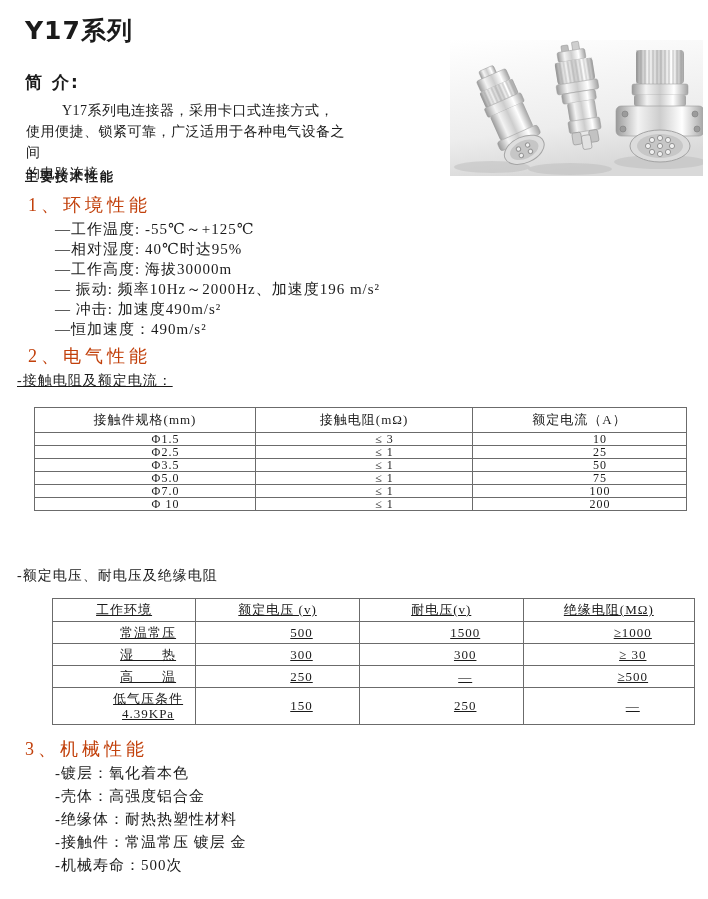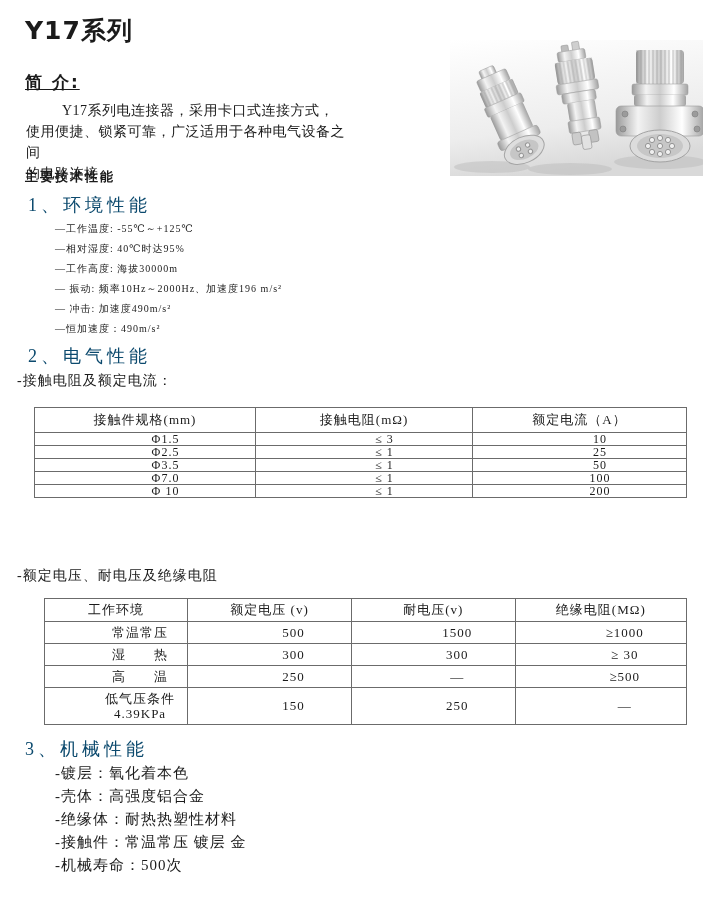--- a/index.html
+++ b/index.html
@@ -7,45 +7,45 @@
     position:relative;width:708px;height:899px;background:#ffffff;
     font-family:"Liberation Serif","DejaVu Serif",serif;color:#1b1b1b;overflow:hidden;
   }
   .abs{position:absolute;}
   .page-title{
     left:25px;top:14px;font-family:"DejaVu Sans","Liberation Sans",sans-serif;
     font-weight:bold;font-size:25px;letter-spacing:1px;margin:0;
   }
   .intro-h{
     left:25px;top:71px;font-family:"DejaVu Sans","Liberation Sans",sans-serif;
-    font-weight:bold;font-size:17px;letter-spacing:2px;margin:0;text-decoration:underline;
+    font-weight:bold;font-size:17px;letter-spacing:2px;margin:0;
   }
   .intro-text{left:26px;top:100px;width:330px;font-size:14px;line-height:21px;letter-spacing:0.5px;}
   .intro-text .l1{text-indent:36px;}
   .photo{
     left:450px;top:40px;width:253px;height:136px;overflow:hidden;
   }
   .tech-h{
     left:25px;top:168px;font-family:"DejaVu Sans","Liberation Sans",sans-serif;
     font-weight:bold;font-size:13px;letter-spacing:2px;margin:0;
   }
-  .sec-h{font-size:18px;font-weight:normal;letter-spacing:4px;margin:0;color:#0c4a6e;}
+  .sec-h{font-size:18px;font-weight:normal;letter-spacing:4px;margin:0;color:#c2410c;}
   .env-h{left:28px;top:193px;}
   .elec-h{left:28px;top:344px;}
   .mech-h{left:25px;top:737px;}
-  .env-list{left:55px;top:219px;font-size:10px;line-height:20px;letter-spacing:1px;}
+  .env-list{left:55px;top:219px;font-size:15px;line-height:20px;letter-spacing:1px;}
   .tbl-label{font-size:14px;letter-spacing:1px;}
-  .contact-label{left:17px;top:372px;}
+  .contact-label{left:17px;top:372px;text-decoration:underline;}
   .voltage-label{left:17px;top:567px;}
   table{border-collapse:collapse;table-layout:fixed;text-align:center;color:#1b1b1b;}
   th,td{border:1px solid #6b6b6b;font-weight:normal;padding:0;overflow:hidden;}
   .t1{left:34px;top:407px;width:653px;}
   .t1 th{height:24px;font-size:13px;letter-spacing:1px;}
   .t1 td{height:12px;font-size:12px;line-height:12px;letter-spacing:1px;padding-left:41px;}
-  .t2{left:44px;top:598px;width:643px;}
+  .t2{left:52px;top:598px;width:643px;text-decoration:underline;}
   .t2 th{height:22px;font-size:13px;letter-spacing:1px;}
   .t2 td{height:21px;font-size:13px;letter-spacing:1px;padding-left:48px;}
   .t2 tr.tall td{height:36px;}
   .pre{white-space:pre-line;font-size:12px;line-height:15px;}
   .mech-list{left:55px;top:762px;font-size:15px;line-height:23px;letter-spacing:1px;}
 </style>
 </head>
 <body>
 
 <div id="page">
@@ -177,20 +177,25 @@
         <td>Φ2.5</td>
         <td>≤ 1</td>
         <td>25</td>
       </tr>
       <tr>
         <td>Φ3.5</td>
         <td>≤ 1</td>
         <td>50</td>
       </tr>
       <tr>
+        <td>Φ5.0</td>
+        <td>≤ 1</td>
+        <td>75</td>
+      </tr>
+      <tr>
         <td>Φ7.0</td>
         <td>≤ 1</td>
         <td>100</td>
       </tr>
       <tr>
         <td>Φ 10</td>
         <td>≤ 1</td>
         <td>200</td>
       </tr>
     </tbody>

